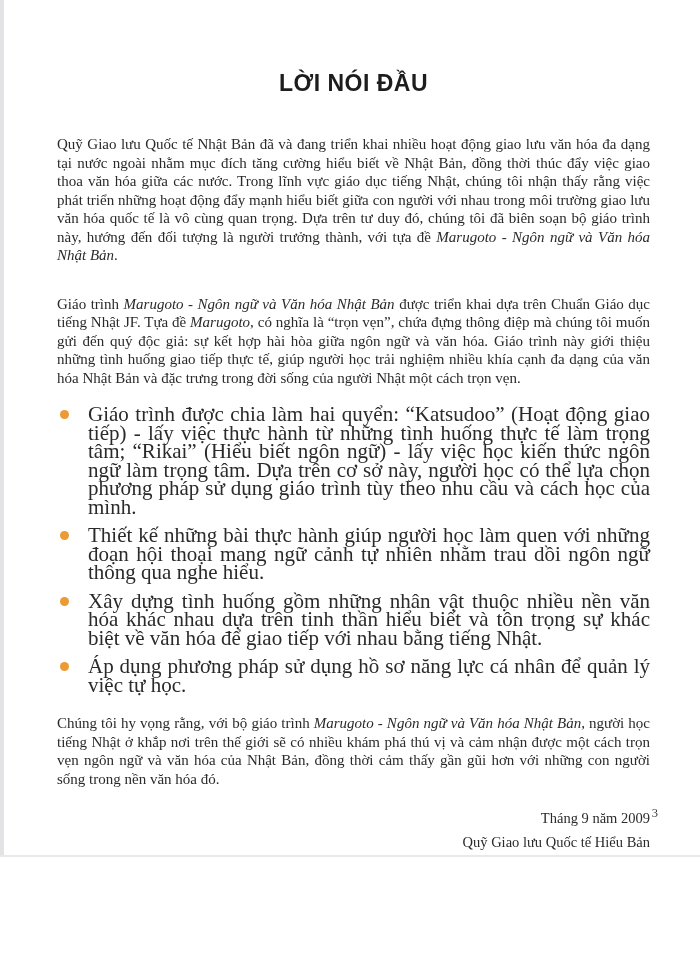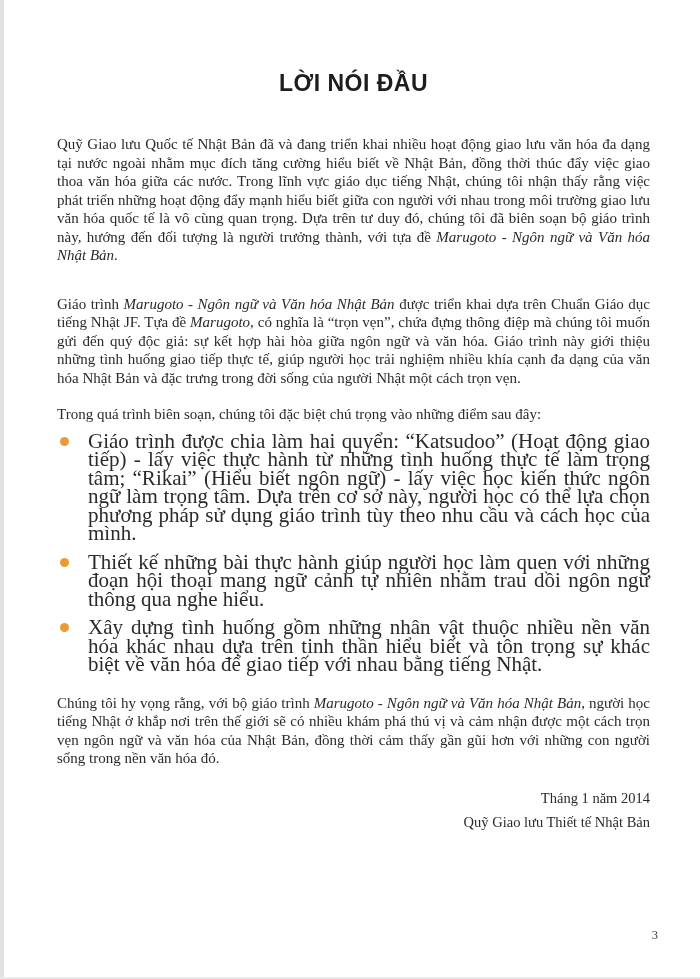--- a/index.html
+++ b/index.html
@@ -1,19 +1,19 @@
 <!DOCTYPE html>
 <html lang="vi" style="--bullet-color: #EB9A35;"><head>
 <meta charset="utf-8">
 <style>
   html, body { margin: 0; padding: 0; background: #ffffff; }
   .page {
     position: relative;
     width: 700px;
-    height: 979px;
+    height: 857px;
     background: #ffffff;
     overflow: hidden;
     font-family: "Liberation Serif", "DejaVu Serif", serif;
     color: #2a2a2a;
   }
   .scan-edge-left {
     position: absolute;
     left: 0; top: 0;
     width: 4px; height: 100%;
     background: #e3e3e5;
@@ -102,39 +102,42 @@
   <div class="scan-edge-left"></div>
   <div class="scan-edge-bottom"></div>
 
   <div class="content">
     <h1 class="doc-title">LỜI NÓI ĐẦU</h1>
 
     <p class="body-para">Quỹ Giao lưu Quốc tế Nhật Bản đã và đang triển khai nhiều hoạt động giao lưu văn hóa đa dạng tại nước ngoài nhằm mục đích tăng cường hiểu biết về Nhật Bản, đồng thời thúc đẩy việc giao thoa văn hóa giữa các nước. Trong lĩnh vực giáo dục tiếng Nhật, chúng tôi nhận thấy rằng việc phát triển những hoạt động đẩy mạnh hiểu biết giữa con người với nhau trong môi trường giao lưu văn hóa quốc tế là vô cùng quan trọng. Dựa trên tư duy đó, chúng tôi đã biên soạn bộ giáo trình này, hướng đến đối tượng là người trưởng thành, với tựa đề <i>Marugoto - Ngôn ngữ và Văn hóa Nhật Bản</i>.</p>
 
     <p class="body-para tight">Giáo trình <i>Marugoto - Ngôn ngữ và Văn hóa Nhật Bản</i> được triển khai dựa trên Chuẩn Giáo dục tiếng Nhật JF. Tựa đề <i>Marugoto</i>, có nghĩa là “trọn vẹn”, chứa đựng thông điệp mà chúng tôi muốn gửi đến quý độc giả: sự kết hợp hài hòa giữa ngôn ngữ và văn hóa. Giáo trình này giới thiệu những tình huống giao tiếp thực tế, giúp người học trải nghiệm nhiều khía cạnh đa dạng của văn hóa Nhật Bản và đặc trưng trong đời sống của người Nhật một cách trọn vẹn.</p>
 
-    <p class="intro-line">Trong quá trình biên soạn, chúng tôi đặc biệt chú trọng vào những điểm sau đây:</p>
 
     <ul class="bullet-list">
       <li>
         <span class="bullet-dot"></span>
         <span class="bullet-text">Giáo trình được chia làm hai quyển: “Katsudoo” (Hoạt động giao tiếp) - lấy việc thực hành từ những tình huống thực tế làm trọng tâm; “Rikai” (Hiểu biết ngôn ngữ) - lấy việc học kiến thức ngôn ngữ làm trọng tâm. Dựa trên cơ sở này, người học có thể lựa chọn phương pháp sử dụng giáo trình tùy theo nhu cầu và cách học của mình.</span>
       </li>
       <li>
         <span class="bullet-dot"></span>
         <span class="bullet-text">Thiết kế những bài thực hành giúp người học làm quen với những đoạn hội thoại mang ngữ cảnh tự nhiên nhằm trau dồi ngôn ngữ thông qua nghe hiểu.</span>
       </li>
       <li>
         <span class="bullet-dot"></span>
         <span class="bullet-text">Xây dựng tình huống gồm những nhân vật thuộc nhiều nền văn hóa khác nhau dựa trên tinh thần hiểu biết và tôn trọng sự khác biệt về văn hóa để giao tiếp với nhau bằng tiếng Nhật.</span>
       </li>
+      <li>
+        <span class="bullet-dot"></span>
+        <span class="bullet-text">Áp dụng phương pháp sử dụng hồ sơ năng lực cá nhân để quản lý việc tự học.</span>
+      </li>
     </ul>
 
     <p class="body-para tight">Chúng tôi hy vọng rằng, với bộ giáo trình <i>Marugoto - Ngôn ngữ và Văn hóa Nhật Bản</i>, người học tiếng Nhật ở khắp nơi trên thế giới sẽ có nhiều khám phá thú vị và cảm nhận được một cách trọn vẹn ngôn ngữ và văn hóa của Nhật Bản, đồng thời cảm thấy gần gũi hơn với những con người sống trong nền văn hóa đó.</p>
 
     <div class="closing-block">
-      <div>Tháng 1 năm 2014</div>
-      <div>Quỹ Giao lưu Thiết tế Nhật Bản</div>
+      <div>Tháng 9 năm 2009</div>
+      <div>Quỹ Giao lưu Quốc tế Hiểu Bản</div>
     </div>
   </div>
 
   <div class="page-number">3</div>
 </div>
 
 </body></html>

